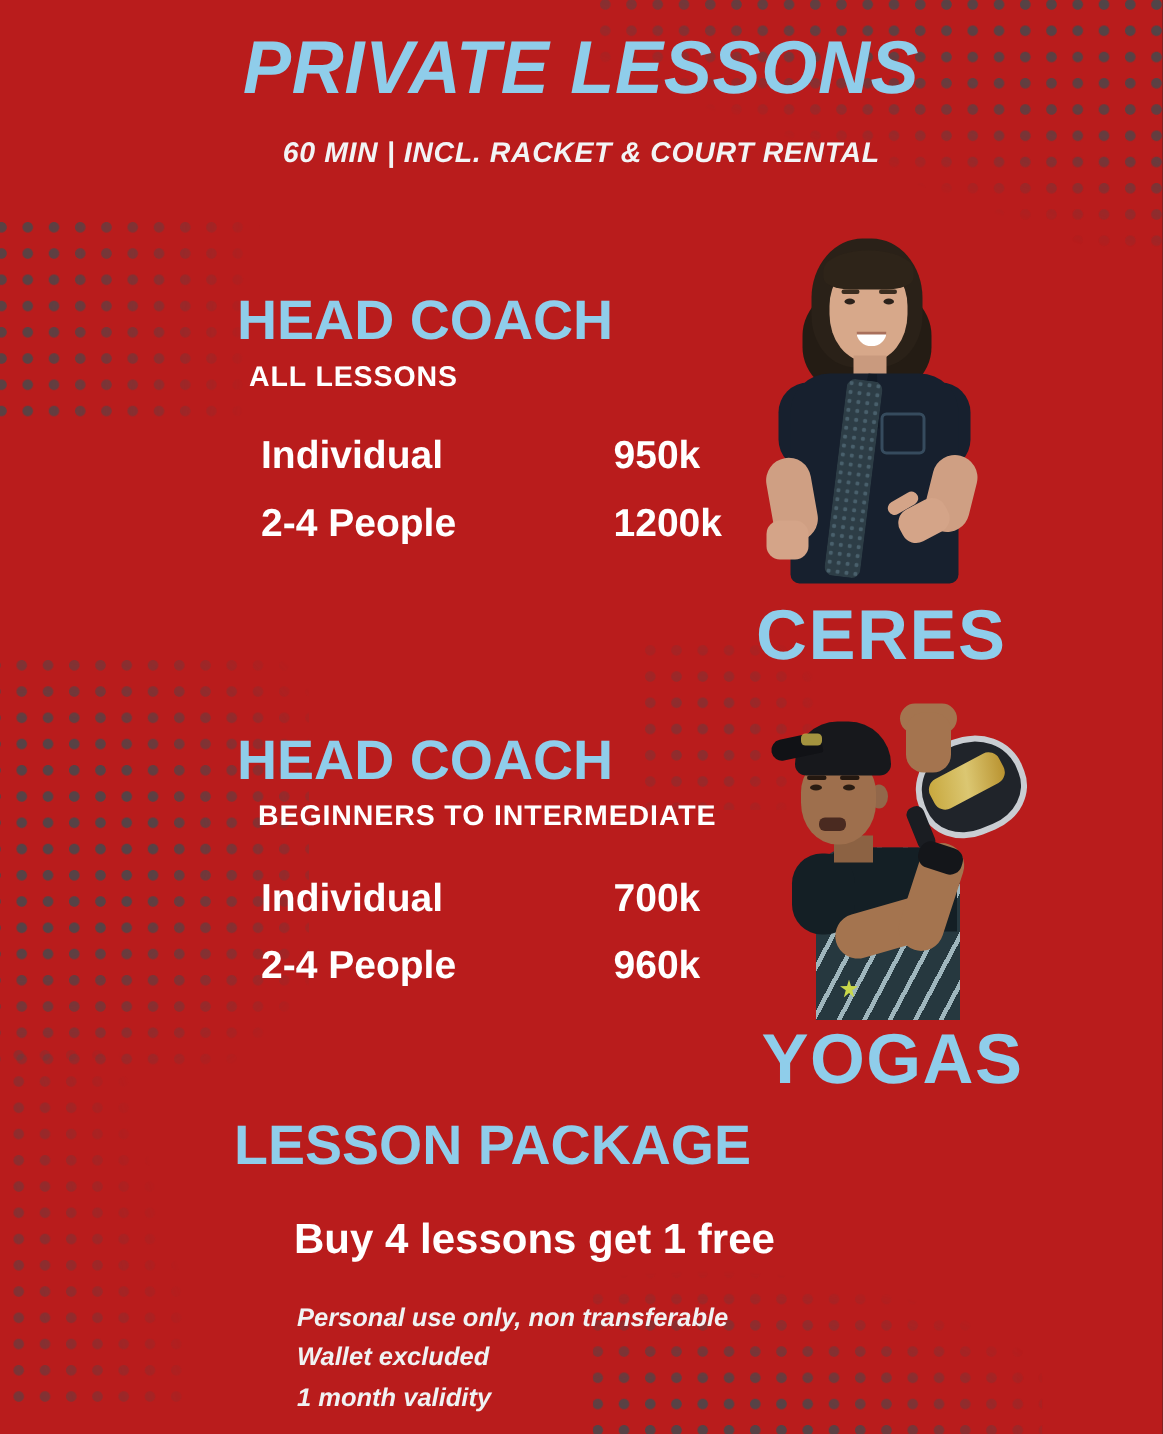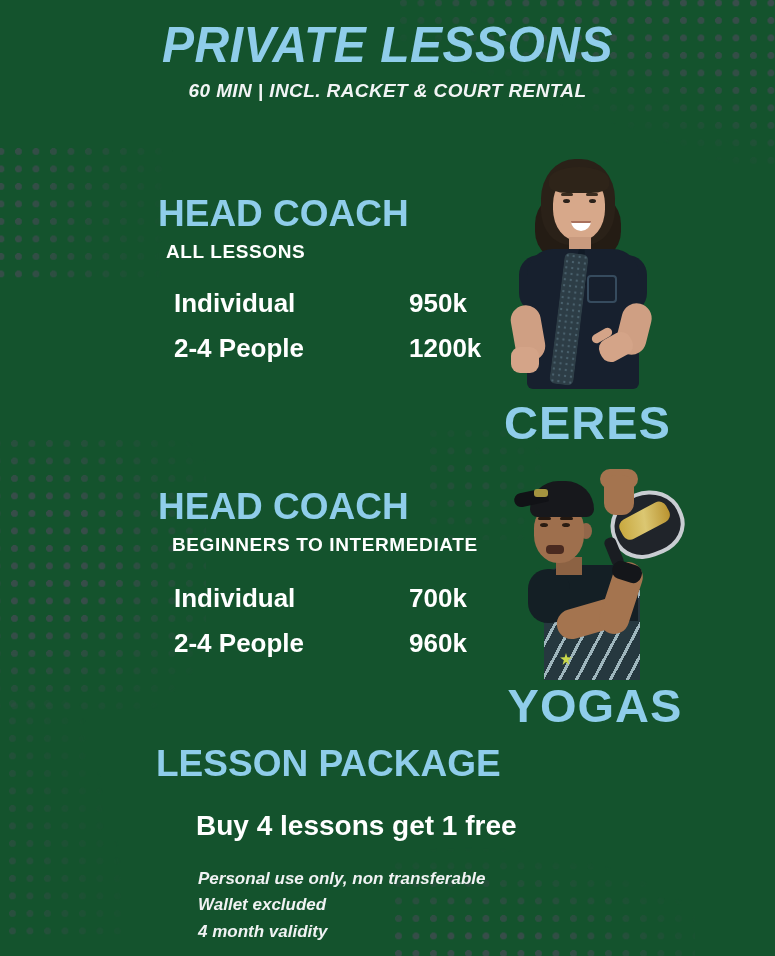--- a/index.html
+++ b/index.html
@@ -5,21 +5,21 @@
   html,body{margin:0;padding:0;}
   body{
     width:775px;height:956px;
     background:#2a2a2a;
     font-family:"Liberation Sans", sans-serif;
     overflow:hidden;
   }
   .poster{
     position:relative;
     width:775px;height:956px;
-    background:#14532d;
+    background:#b91c1c;
     overflow:hidden;
   }
 
   
   .dots{
     position:absolute;
     background-image:radial-gradient(circle at 3.5px 3.5px, #3f4c50 3.2px, rgba(63,76,80,0) 3.8px);
     background-size:17.5px 17.5px;
     pointer-events:none;
   }
@@ -61,21 +61,21 @@
   }
 
   
   .header{position:absolute;left:0;top:20px;width:775px;text-align:center;}
   .title{
     font-size:50px;font-weight:800;font-style:italic;
     letter-spacing:.5px;color:#8fcdea;line-height:1;
     transform:scaleX(.96);
   }
   .subtitle{
-    margin-top:10px;
+    margin-top:22px;
     font-size:19px;font-weight:700;font-style:italic;
     letter-spacing:.4px;color:#f2f4f5;
   }
 
   
   .section{position:absolute;margin-left:40px;}
   .sec-title{
     font-size:37px;font-weight:800;color:#8fcdea;
     letter-spacing:0px;line-height:1;white-space:nowrap;
   }
@@ -267,17 +267,17 @@
     </div>
     <div class="coach-name" style="margin-top:2px;">YOGAS</div>
   </div>
 
   <div class="section" style="left:116px;top:745px;">
     <div class="pkg-title">LESSON PACKAGE</div>
     <div class="pkg-main" style="margin-top:28px;margin-left:40px;">Buy 4 lessons get 1 free</div>
     <div class="pkg-fine" style="margin-top:24px;margin-left:42px;">
       <div>Personal use only, non transferable</div>
       <div>Wallet excluded</div>
-      <div>4 month validity</div>
+      <div>1 month validity</div>
     </div>
   </div>
 
 </div>
 
 </body></html>

